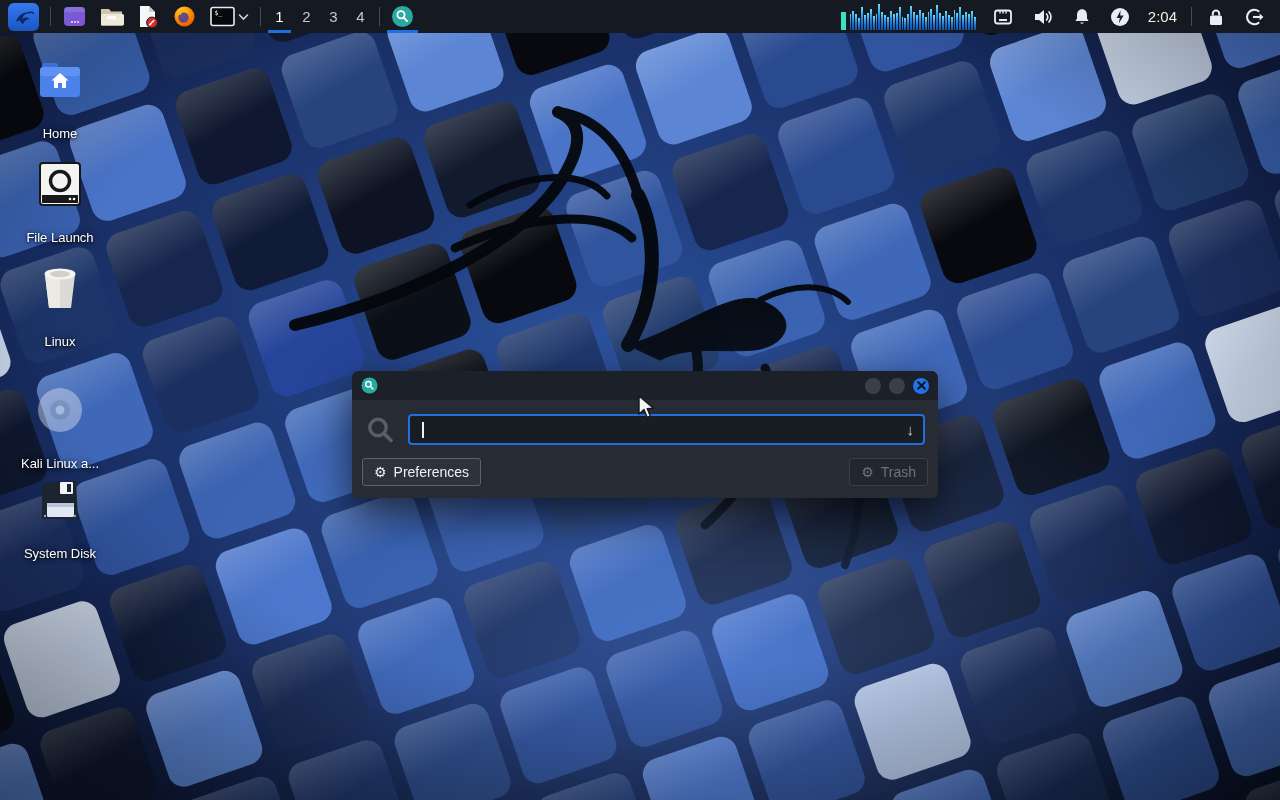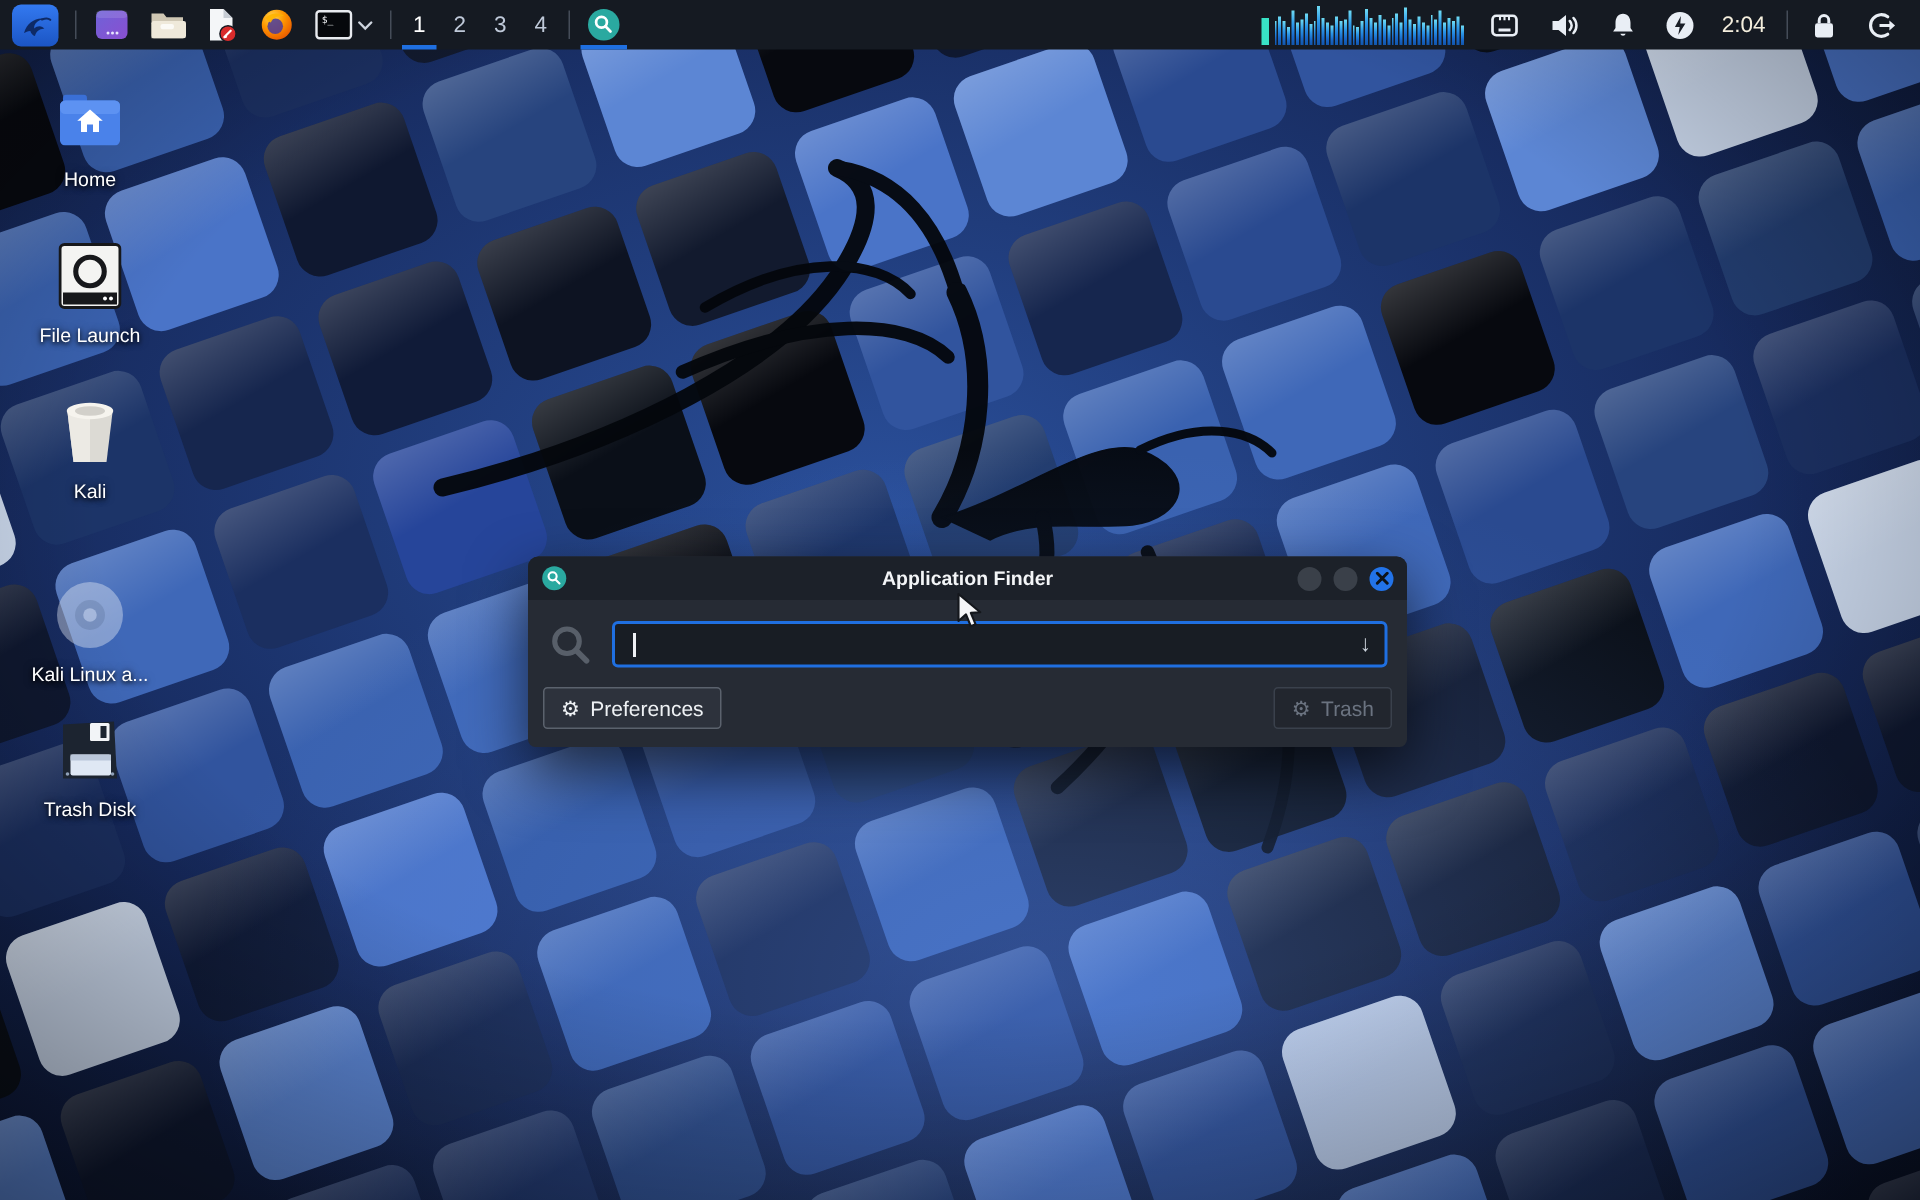--- a/index.html
+++ b/index.html
@@ -5,21 +5,21 @@
   * { box-sizing: border-box; margin: 0; padding: 0; }
   html,body { width:1280px; height:800px; overflow:hidden;
     font-family:"Liberation Sans", sans-serif; background:#0b1426; position:relative; }
 
   
   #wallpaper { position:absolute; inset:0; z-index:0; }
 
   
   .dicon { position:absolute; left:12px; width:96px; text-align:center; z-index:10; cursor:default; }
   .dicon .ibox { height:52px; display:flex; align-items:center; justify-content:center; }
-  .dicon .dlabel { margin-top:6px; font-size:13px; color:#ffffff;
+  .dicon .dlabel { margin-top:20px; font-size:13px; color:#ffffff;
     text-shadow:0 1px 3px rgba(0,0,0,.9), 0 0 6px rgba(0,0,0,.6); line-height:15px; }
 
   
   #panel { position:absolute; top:0; left:0; width:1280px; height:33px; background:#151a22;
     display:flex; align-items:stretch; z-index:70; padding:0 2px; }
   .pbtn { display:flex; align-items:center; justify-content:center; padding:0 6px; position:relative; }
   .pbtn.active::after { content:""; position:absolute; left:2px; right:2px; bottom:0; height:3px; background:#1f6fe0; }
   .psep { width:1px; background:#454c58; margin:7px 5px; }
   .kali-btn { width:31px; height:28px; border-radius:6px;
     background:linear-gradient(180deg,#3379f0,#1b55c4); display:flex; align-items:center; justify-content:center; }
@@ -881,21 +881,21 @@
 
 <div class="dicon" style="top:262px">
   <div class="ibox">
       <svg width="40" height="44" viewBox="0 0 40 44">
     <path d="M5,9 L9,42 H31 L35,9 Z" fill="#dcdad4"></path>
     <path d="M5,9 L9,42 H20 L20,9 Z" fill="#eceae4"></path>
     <ellipse cx="20" cy="8" rx="15.5" ry="5.5" fill="#f6f4ee"></ellipse>
     <ellipse cx="20" cy="8" rx="10" ry="3.2" fill="#d2d0ca"></ellipse>
   </svg>
     </div>
-  <div class="dlabel">Kali</div>
+  <div class="dlabel">Linux</div>
 </div>
 
 <div class="dicon" style="top:384px">
   <div class="ibox">
       <svg width="48" height="48" viewBox="0 0 48 48" opacity="0.55">
     <circle cx="24" cy="24" r="22" fill="#e6ebf4" opacity="0.75"></circle>
     <circle cx="24" cy="24" r="10" fill="#9aa6ba" opacity="0.8"></circle>
     <circle cx="24" cy="24" r="4.5" fill="#f2f5fa"></circle>
   </svg>
     </div>
@@ -907,31 +907,30 @@
       <svg width="40" height="42" viewBox="0 0 40 42">
     <path d="M2,4 L36,2 L38,40 L2,40 Z" fill="#1c2430"></path>
     <rect x="20" y="3" width="13" height="12" rx="1" fill="#f2f4f7"></rect>
     <rect x="27" y="5" width="4" height="8" fill="#1c2430"></rect>
     <rect x="7" y="24" width="27" height="14" rx="1.5" fill="#dfe8f4"></rect>
     <rect x="7" y="24" width="27" height="4" fill="#b9c6da"></rect>
     <circle cx="5" cy="37" r="1.2" fill="#8fa0b8"></circle>
         <circle cx="35" cy="37" r="1.2" fill="#8fa0b8"></circle>
   </svg>
     </div>
-  <div class="dlabel">Trash Disk</div>
+  <div class="dlabel">System Disk</div>
 </div>
 
 <div id="finder">
   <div class="titlebar">
     <svg width="17" height="17" viewBox="0 0 17 17">
       <circle cx="8.5" cy="8.5" r="8" fill="#2aa9a0"></circle>
       <circle cx="7.4" cy="7.2" r="2.7" fill="none" stroke="#ffffff" stroke-width="1.4"></circle>
       <line x1="9.3" y1="9.3" x2="12" y2="12" stroke="#ffffff" stroke-width="1.4" stroke-linecap="round"></line>
     </svg>
-    <div class="title">Application Finder</div>
     <div class="winbtns">
       <div class="winbtn"></div>
       <div class="winbtn"></div>
       <div class="winbtn close">
         <svg width="9" height="9" viewBox="0 0 9 9">
           <path d="M1.2,1.2 L7.8,7.8 M7.8,1.2 L1.2,7.8" stroke="#0e1319" stroke-width="2" stroke-linecap="round"></path>
         </svg>
       </div>
     </div>
   </div>

